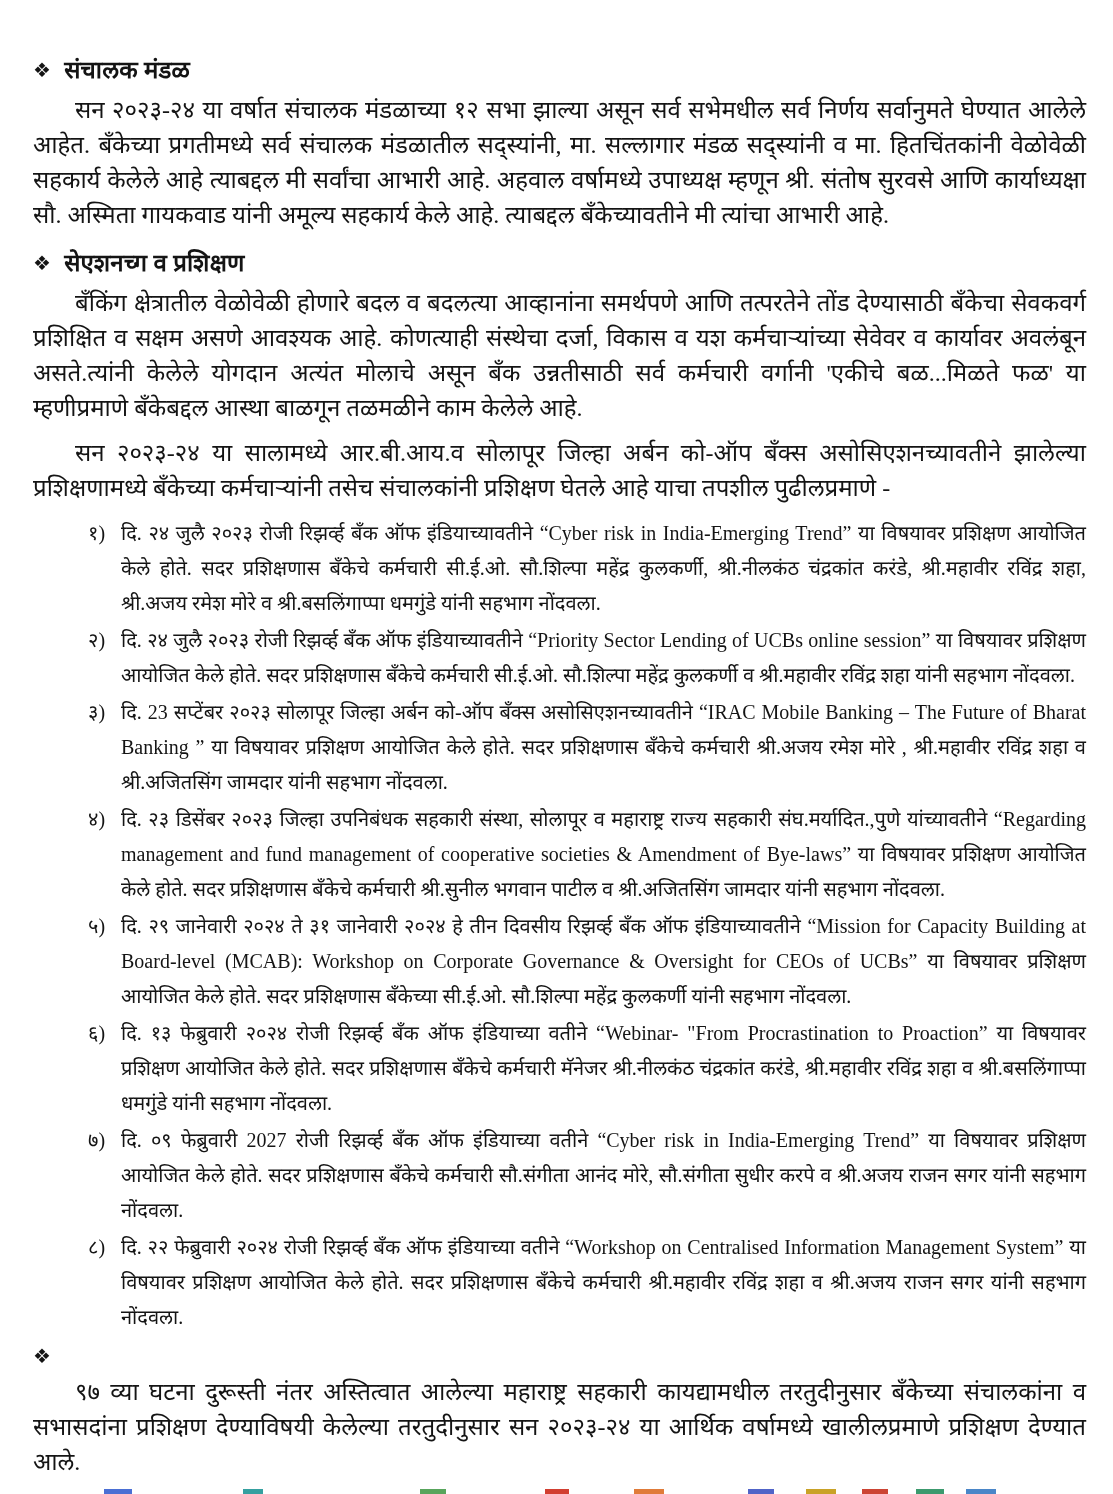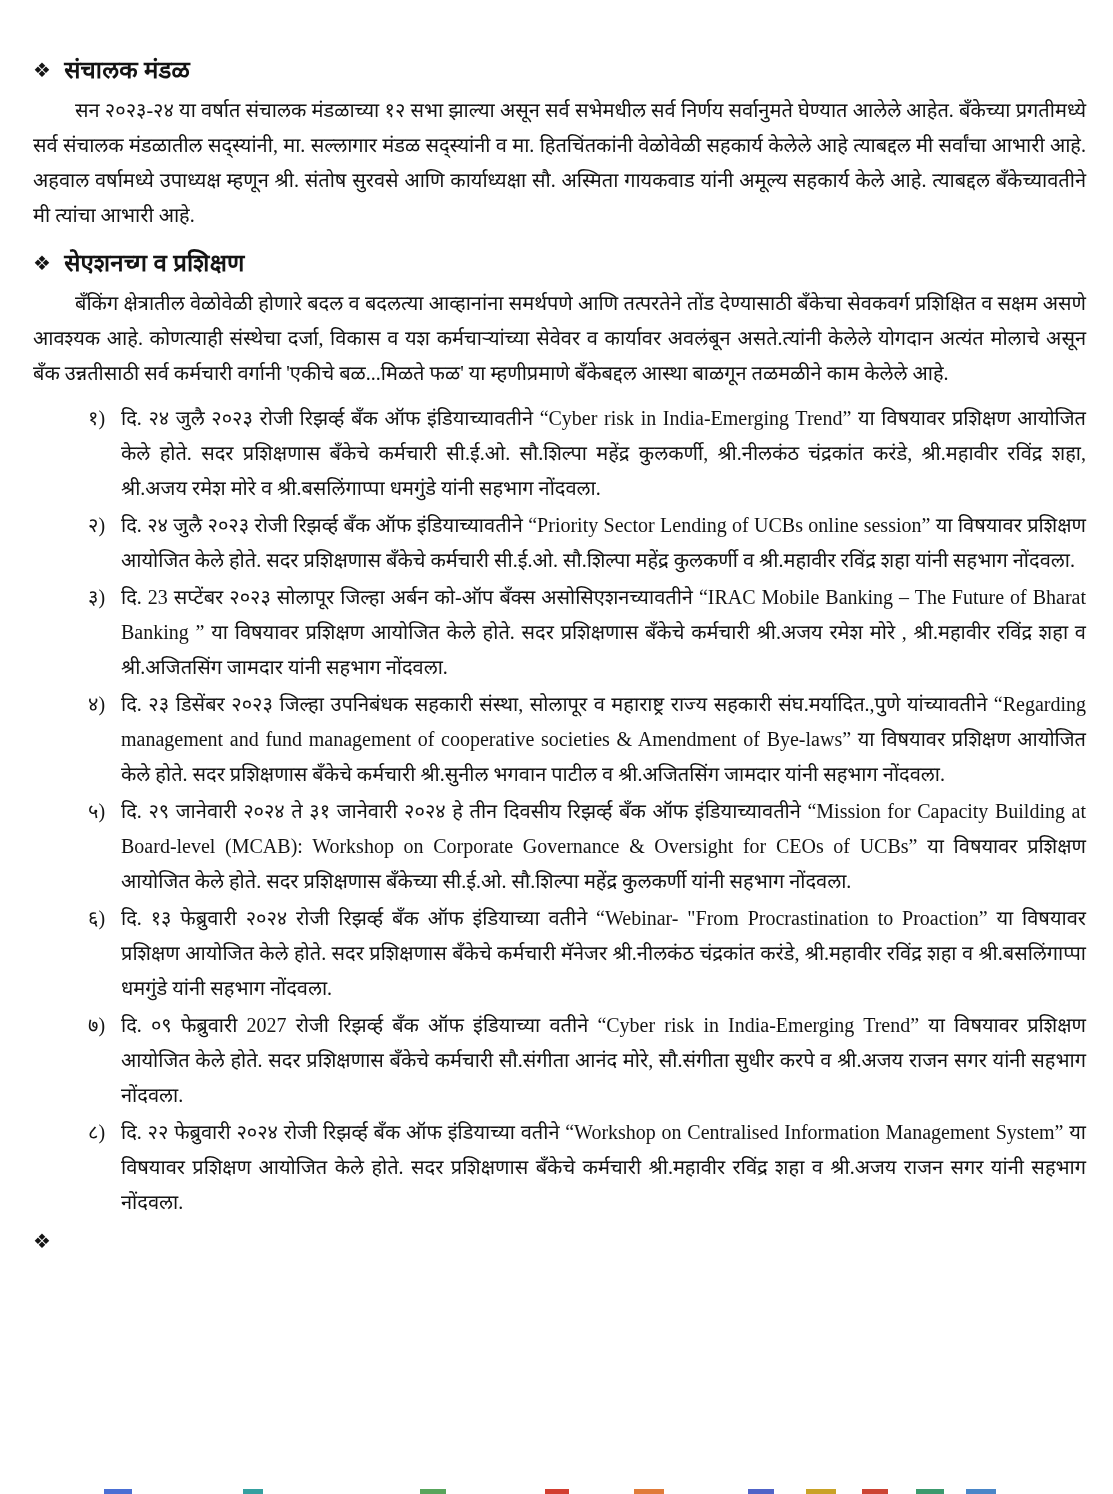--- a/index.html
+++ b/index.html
@@ -21,21 +21,21 @@
     font-size: 24px; font-weight: 700;
     margin: 12px 0 8px 0;
     letter-spacing: 0.2px;
   }
   .sec-heading:first-child { margin-top: 0; }
   .bullet {
     font-size: 20px; line-height: 1; position: relative; top: -1px;
     font-family: "DejaVu Sans", sans-serif;
   }
   p.body {
-    font-size: 20px; line-height: 35px;
+    font-size: 24px; line-height: 35px;
     text-align: justify;
     text-indent: 42px;
     margin: 4px 0 10px 0;
   }
   .train-list { margin: 2px 0 6px 55px; }
   .train-item {
     display: flex; gap: 7px;
     font-size: 20px; line-height: 35px;
     margin: 2px 0;
   }
@@ -56,20 +56,21 @@
     <span class="bullet">❖</span>
     <span>संचालक मंडळ</span>
   </div>
   <p class="body">सन २०२३-२४ या वर्षात संचालक मंडळाच्या १२ सभा झाल्या असून सर्व सभेमधील सर्व निर्णय सर्वानुमते घेण्यात आलेले आहेत. बँकेच्या प्रगतीमध्ये सर्व संचालक मंडळातील सद्स्यांनी, मा. सल्लागार मंडळ  सद्स्यांनी व मा. हितचिंतकांनी वेळोवेळी सहकार्य केलेले आहे  त्याबद्दल मी सर्वांचा आभारी आहे. अहवाल वर्षामध्ये उपाध्यक्ष म्हणून श्री. संतोष सुरवसे आणि कार्याध्यक्षा सौ. अस्मिता गायकवाड यांनी अमूल्य सहकार्य केले आहे. त्याबद्दल बँकेच्यावतीने मी त्यांचा आभारी आहे.</p>
 
   <div class="sec-heading">
     <span class="bullet">❖</span>
     <span>सेएशनच्ग व प्रशिक्षण</span>
   </div>
   <p class="body">बँकिंग क्षेत्रातील वेळोवेळी होणारे बदल व बदलत्या आव्हानांना समर्थपणे आणि तत्परतेने तोंड देण्यासाठी बँकेचा सेवकवर्ग प्रशिक्षित व सक्षम असणे आवश्यक आहे. कोणत्याही संस्थेचा दर्जा, विकास व यश कर्मचाऱ्यांच्या सेवेवर व कार्यावर अवलंबून असते.त्यांनी केलेले योगदान अत्यंत मोलाचे असून बँक उन्नतीसाठी सर्व कर्मचारी वर्गानी 'एकीचे बळ...मिळते फळ' या म्हणीप्रमाणे बँकेबद्दल आस्था बाळगून तळमळीने काम केलेले आहे.</p>
+  <p class="body">सन २०२३-२४ या सालामध्ये आर.बी.आय.व सोलापूर जिल्हा अर्बन को-ऑप बँक्स असोसिएशनच्यावतीने झालेल्या प्रशिक्षणामध्ये बँकेच्या कर्मचाऱ्यांनी तसेच संचालकांनी प्रशिक्षण घेतले आहे याचा तपशील पुढीलप्रमाणे -</p>
 
   <div class="train-list">
     <div class="train-item">
       <span class="train-num">१)</span>
       <span class="train-text">दि. २४ जुलै २०२३ रोजी रिझर्व्ह बँक ऑफ इंडियाच्यावतीने “Cyber risk in India-Emerging Trend” या विषयावर प्रशिक्षण आयोजित केले होते. सदर प्रशिक्षणास बँकेचे कर्मचारी सी.ई.ओ. सौ.शिल्पा महेंद्र कुलकर्णी, श्री.नीलकंठ चंद्रकांत करंडे, श्री.महावीर रविंद्र शहा, श्री.अजय रमेश मोरे व श्री.बसलिंगाप्पा धमगुंडे यांनी सहभाग नोंदवला.</span>
     </div>
     <div class="train-item">
       <span class="train-num">२)</span>
       <span class="train-text">दि. २४ जुलै २०२३ रोजी रिझर्व्ह बँक ऑफ इंडियाच्यावतीने “Priority Sector Lending of UCBs online session” या विषयावर प्रशिक्षण आयोजित केले होते. सदर प्रशिक्षणास बँकेचे कर्मचारी सी.ई.ओ. सौ.शिल्पा महेंद्र कुलकर्णी व श्री.महावीर रविंद्र शहा यांनी सहभाग नोंदवला.</span>
     </div>
@@ -95,20 +96,21 @@
     </div>
     <div class="train-item">
       <span class="train-num">८)</span>
       <span class="train-text">दि. २२ फेब्रुवारी २०२४ रोजी रिझर्व्ह बँक ऑफ इंडियाच्या वतीने “Workshop on Centralised Information Management System” या विषयावर प्रशिक्षण आयोजित केले होते. सदर प्रशिक्षणास बँकेचे कर्मचारी श्री.महावीर रविंद्र शहा व श्री.अजय राजन सगर यांनी सहभाग नोंदवला.</span>
     </div>
   </div>
 
   <div class="sec-heading">
     <span class="bullet">❖</span>
   </div>
+  <p class="body">९७ व्या घटना दुरूस्ती नंतर अस्तित्वात आलेल्या महाराष्ट्र सहकारी कायद्यामधील तरतुदीनुसार बँकेच्या संचालकांना व सभासदांना प्रशिक्षण देण्याविषयी केलेल्या तरतुदीनुसार सन २०२३-२४ या आर्थिक वर्षामध्ये खालीलप्रमाणे प्रशिक्षण देण्यात आले.</p>
 
 </div>
 
 <div class="bottom-strip" id="bottom-strip">
     <div class="frag" style="left: 104px; width: 28px; background: rgb(74, 111, 212);"></div>
     <div class="frag" style="left: 243px; width: 20px; background: rgb(53, 160, 160);"></div>
     <div class="frag" style="left: 420px; width: 26px; background: rgb(88, 165, 92);"></div>
     <div class="frag" style="left: 545px; width: 24px; background: rgb(210, 63, 49);"></div>
     <div class="frag" style="left: 634px; width: 30px; background: rgb(224, 123, 57);"></div>
     <div class="frag" style="left: 748px; width: 26px; background: rgb(80, 100, 200);"></div>

